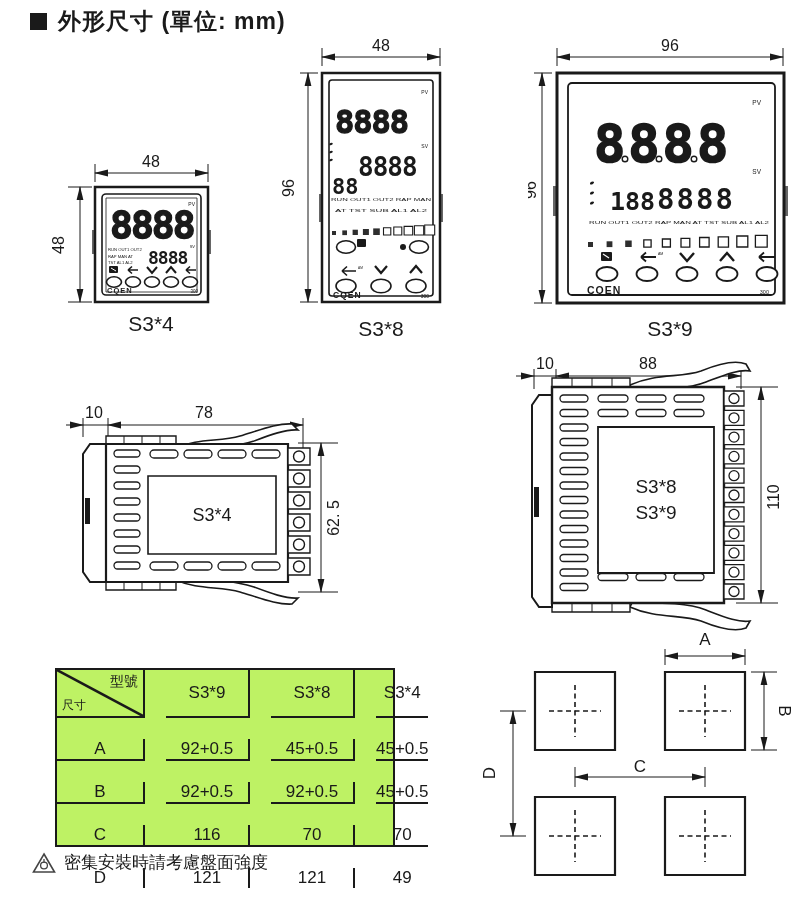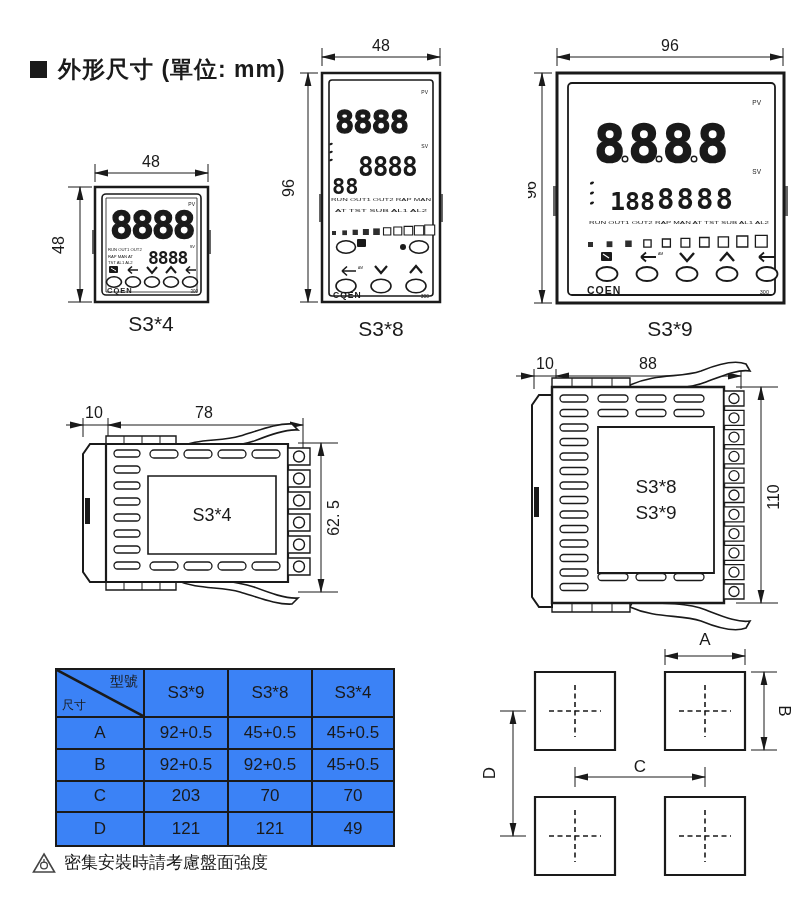--- a/index.html
+++ b/index.html
@@ -1,29 +1,29 @@
 <!DOCTYPE html>
 <html><head>
 <meta charset="utf-8">
 <style>
   html,body{margin:0;padding:0;background:#ffffff;}
   #canvas{position:relative;width:800px;height:902px;background:#ffffff;overflow:hidden;
           font-family:"Liberation Sans","DejaVu Sans",sans-serif;color:#1a1a1a;}
   .abs{position:absolute;}
-  .sec-title{display:flex;align-items:center;gap:11px;font-size:23px;font-weight:600;letter-spacing:1px;margin-top:48px;}
+  .sec-title{display:flex;align-items:center;gap:11px;font-size:23px;font-weight:600;letter-spacing:1px;}
   .sq{width:17px;height:17px;background:#1a1a1a;flex:0 0 auto;}
   svg text{font-family:"Liberation Sans","DejaVu Sans",sans-serif;fill:#1a1a1a;}
   svg .seg{font-family:"DejaVu Sans Mono","Liberation Mono",monospace;font-weight:bold;}
   svg .dim{font-size:16px;}
   svg .mdl{font-size:21px;}
   svg line,svg path,svg rect,svg ellipse,svg circle,svg polyline{vector-effect:non-scaling-stroke;}
   
   #cut-table{left:55px;top:668px;width:340px;height:179px;border:2px solid #1a1a1a;
              display:grid;grid-template-columns:88px 84px 84px 1fr;grid-template-rows:48px repeat(4,1fr);
-             background:#3b82f6;box-sizing:border-box;}
+             background:#bef264;box-sizing:border-box;gap:21px;}
   #cut-table .cell{border-right:2px solid #1a1a1a;border-bottom:2px solid #1a1a1a;
                    display:flex;align-items:center;justify-content:center;font-size:17px;}
   #cut-table .cell:nth-child(4n){border-right:none;}
   #cut-table .cell.last-row{border-bottom:none;}
   .corner{position:relative;}
   .corner svg{position:absolute;inset:0;width:100%;height:100%;}
   .corner .t1{position:absolute;top:3px;right:5px;font-size:14px;}
   .corner .t2{position:absolute;bottom:2px;left:5px;font-size:12px;}
   .note-row{display:flex;align-items:center;gap:8px;font-size:17px;}
 </style>
@@ -408,21 +408,21 @@
     <div class="cell">92+0.5</div>
     <div class="cell">45+0.5</div>
     <div class="cell">45+0.5</div>
 
     <div class="cell">B</div>
     <div class="cell">92+0.5</div>
     <div class="cell">92+0.5</div>
     <div class="cell">45+0.5</div>
 
     <div class="cell">C</div>
-    <div class="cell">203</div>
+    <div class="cell">116</div>
     <div class="cell">70</div>
     <div class="cell">70</div>
 
     <div class="cell last-row">D</div>
     <div class="cell last-row">121</div>
     <div class="cell last-row">121</div>
     <div class="cell last-row">49</div>
   </div>
 
   <svg class="abs" style="left:470px;top:625px;" width="330" height="265" viewBox="0 0 330 265">

